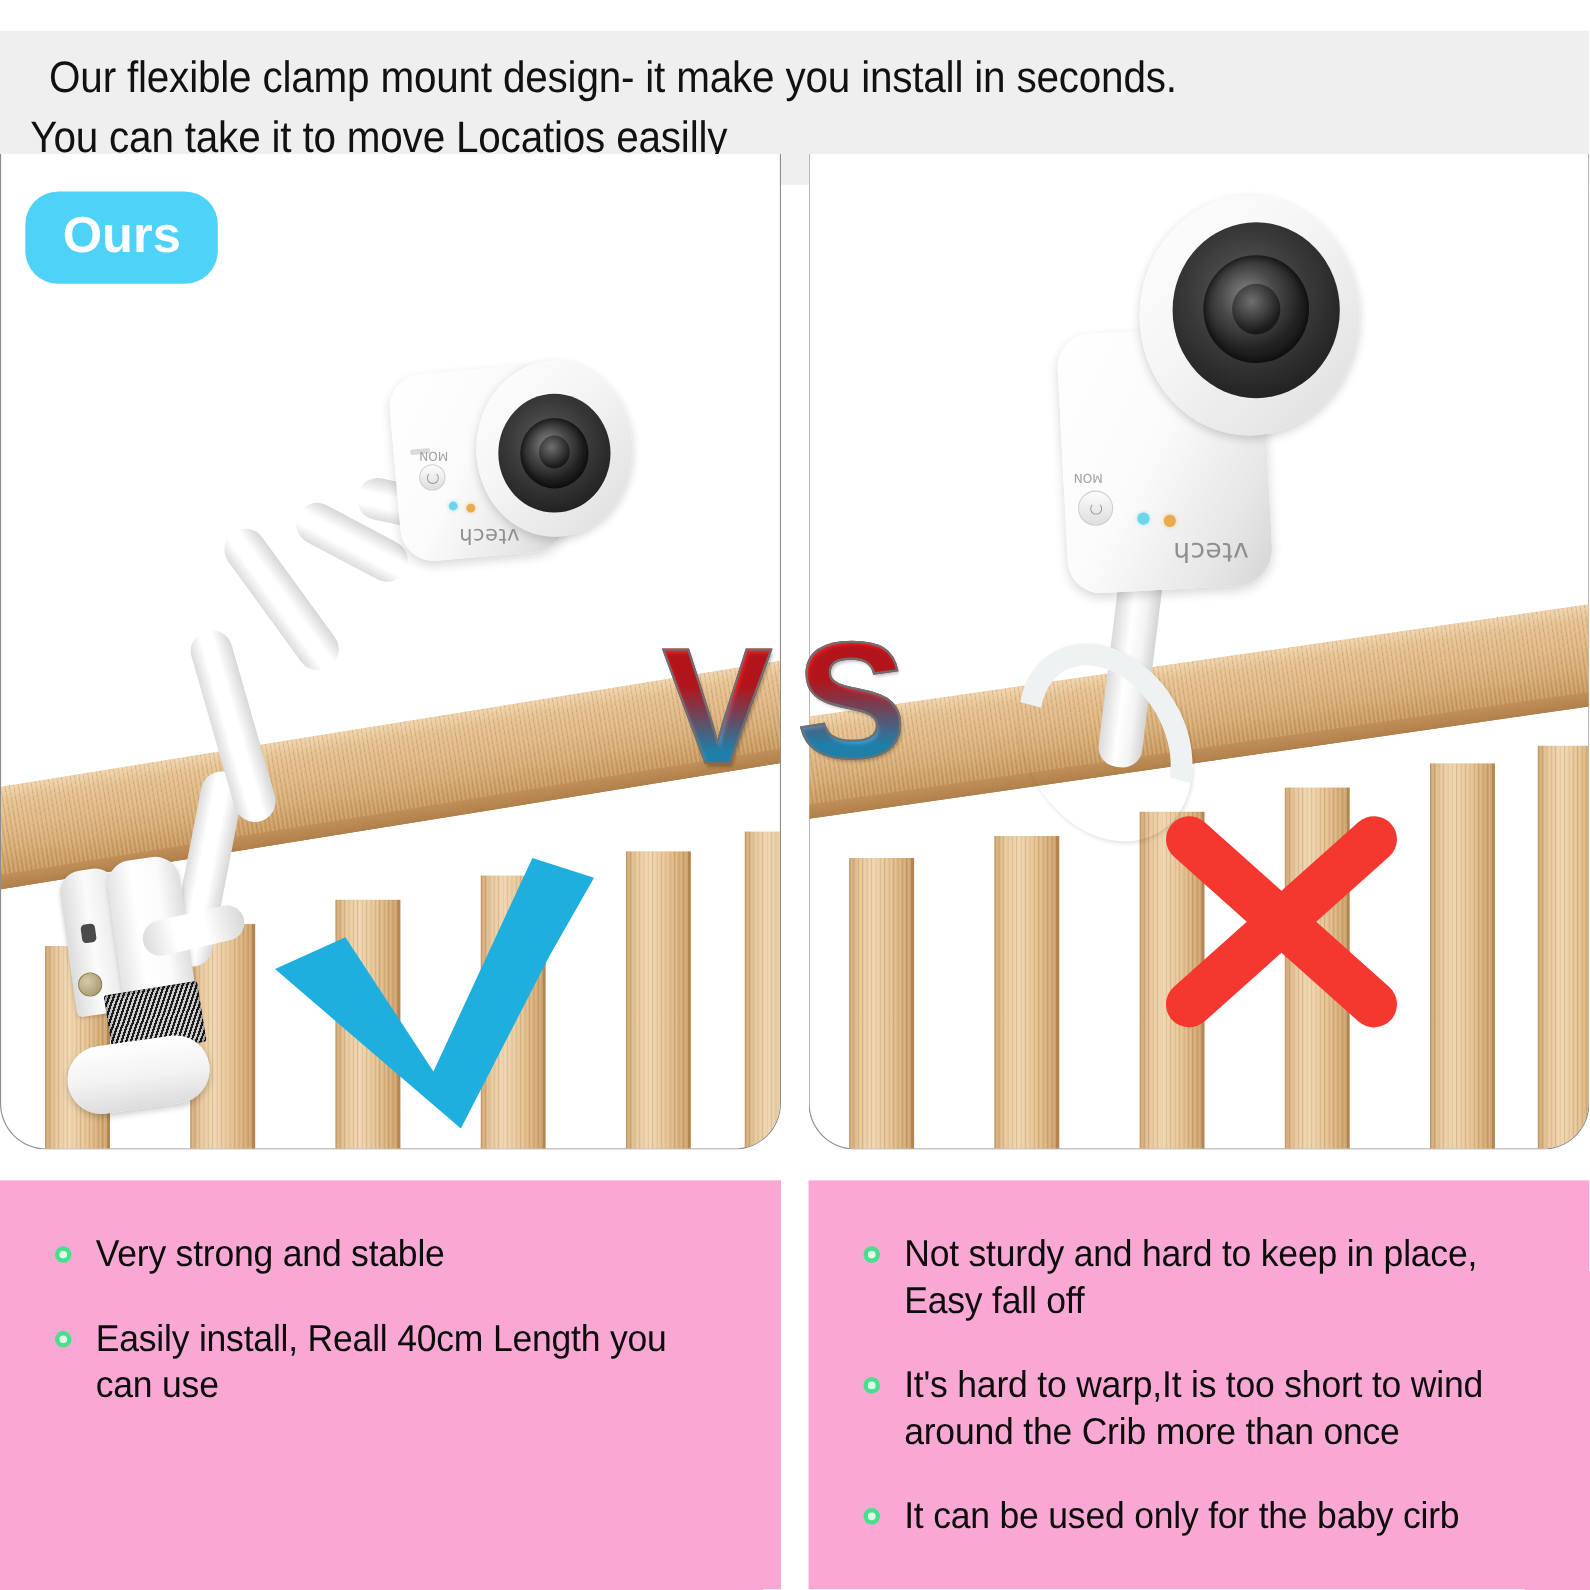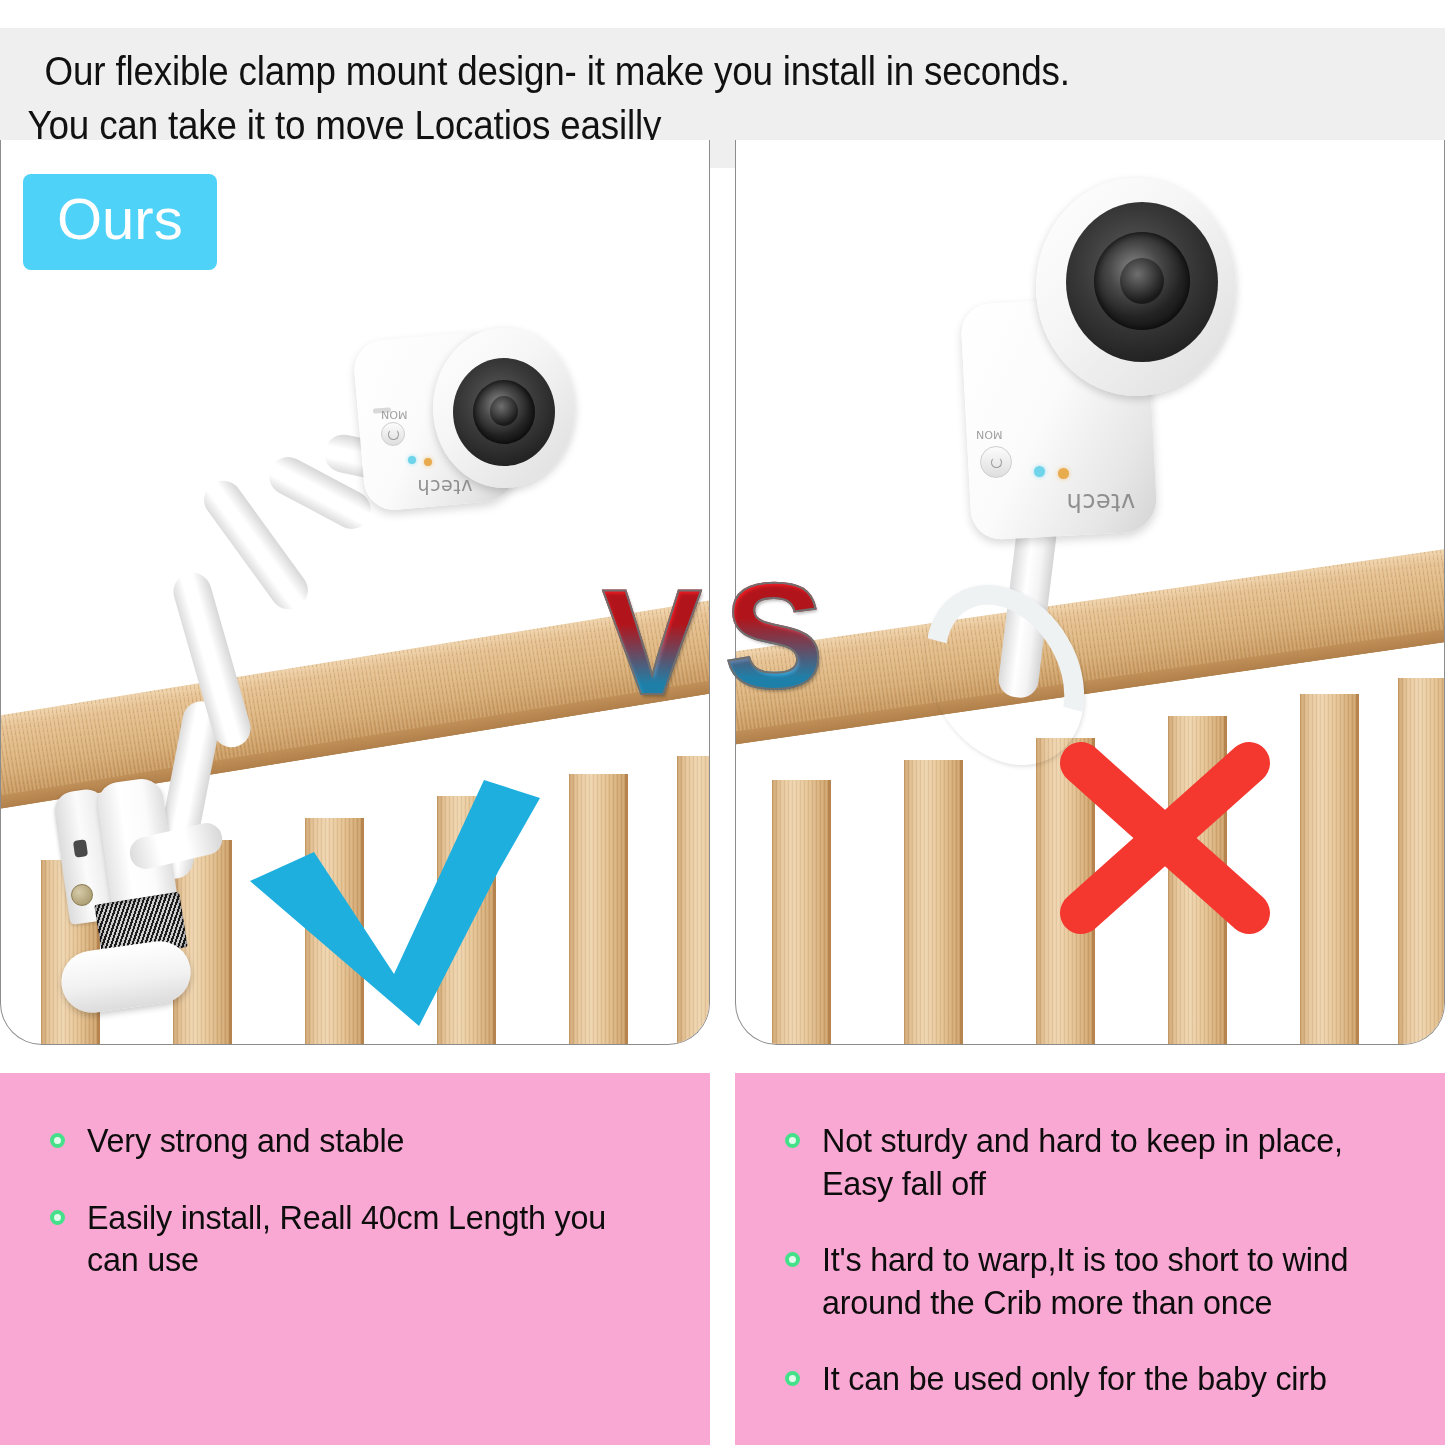--- a/index.html
+++ b/index.html
@@ -42,24 +42,24 @@
     border-top:none;
     border-radius:0 0 42px 42px;
     overflow:hidden;
   }
   .panel-left{left:0;}
   .panel-right{left:735px;}
 
   
   .badge{
     position:absolute;
-    border-radius:8px;
+    border-radius:30px;
     color:#ffffff;
-    font-size:58px;
-    font-weight:400;
+    font-size:46px;
+    font-weight:700;
     line-height:1;
     padding:16px 34px 22px 34px;
     letter-spacing:0px;
     white-space:nowrap;
   }
   .badge-ours{left:22px;top:34px;background:#4FD2F7;}
   .badge-others{right:20px;top:32px;background:#F82A26;}
 
   
   .rail-wrap{position:absolute;left:0;top:0;width:710px;height:905px;overflow:hidden;}

